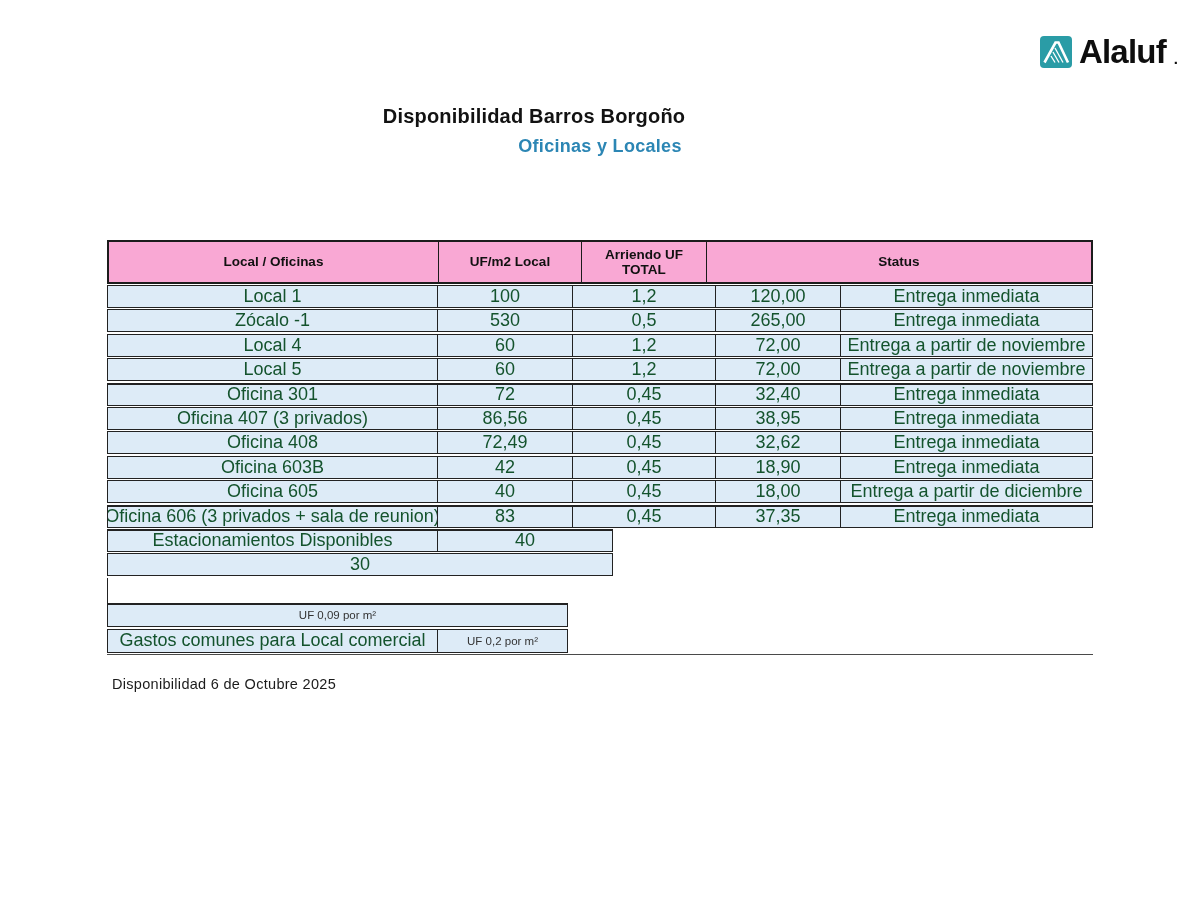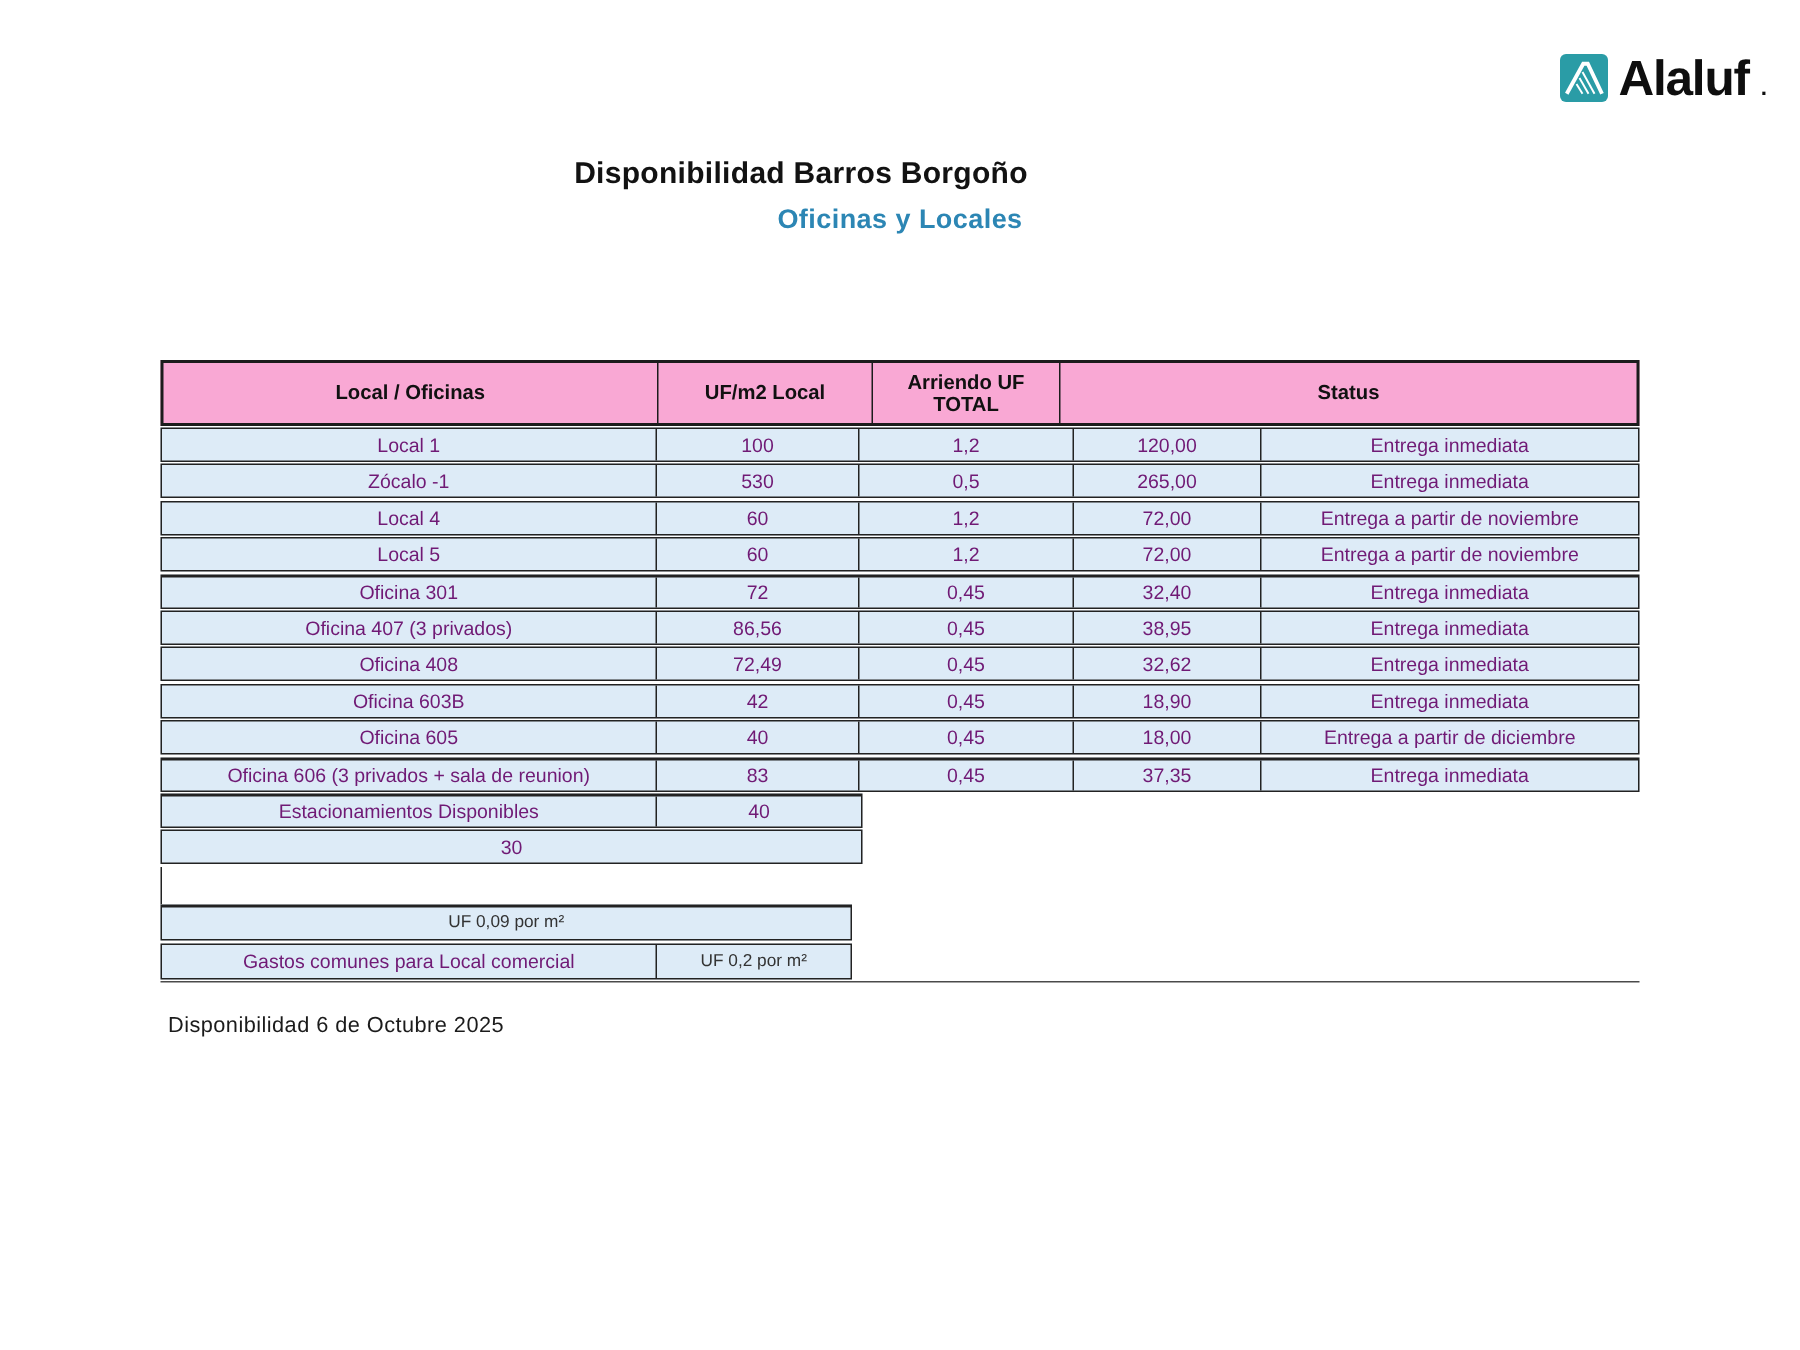--- a/index.html
+++ b/index.html
@@ -24,25 +24,25 @@
          border:2px solid #1c1c1c;margin-bottom:1px;}
   .hcell{display:flex;align-items:center;justify-content:center;text-align:center;
          font-weight:700;font-size:13.5px;line-height:1.12;box-sizing:border-box;
          border-right:1.6px solid #1c1c1c;white-space:pre-line;color:#111;}
   .hcell:last-child{border-right:none;}
   .h0{width:330px;} .h1{width:135px;} .h2{width:143px;} .h3{width:125px;} .h4{flex:1;}
   .row{display:flex;height:23px;box-sizing:border-box;background:#DDEBF7;
        border:1.2px solid #222;margin-bottom:1.4px;}
   .row.group-start{border-top-width:2.2px;}
   .cell{display:flex;align-items:center;justify-content:center;text-align:center;
-        font-size:13px;box-sizing:border-box;border-right:1.2px solid #222;color:#701a75;
+        font-size:18px;box-sizing:border-box;border-right:1.2px solid #222;color:#14532d;
         overflow:hidden;white-space:nowrap;}
   .cell:last-child{border-right:none;}
   .c0{width:330px;} .c1{width:135px;} .c2{width:143px;} .c3{width:125px;} .c4{flex:1;}
-  .row.narrow{width:468px;}
+  .row.narrow{width:506px;}
   .e0{width:330px;} .e1{flex:1;}
   .gap-row{height:25px;width:461px;box-sizing:border-box;border-left:1.2px solid #222;}
   .row.fees{width:461px;height:24.5px;}
   .f0{width:330px;} .f1{flex:1;font-size:11.5px;color:#333;text-align:center;}
   .bottom-line{width:986px;height:0;border-top:1.6px solid #4a4a4a;margin-top:0;}
   
   .footer{position:absolute;left:112px;top:676px;font-size:14.5px;color:#1b1b1b;letter-spacing:0.3px;}
 </style>
 </head>
 <body>

